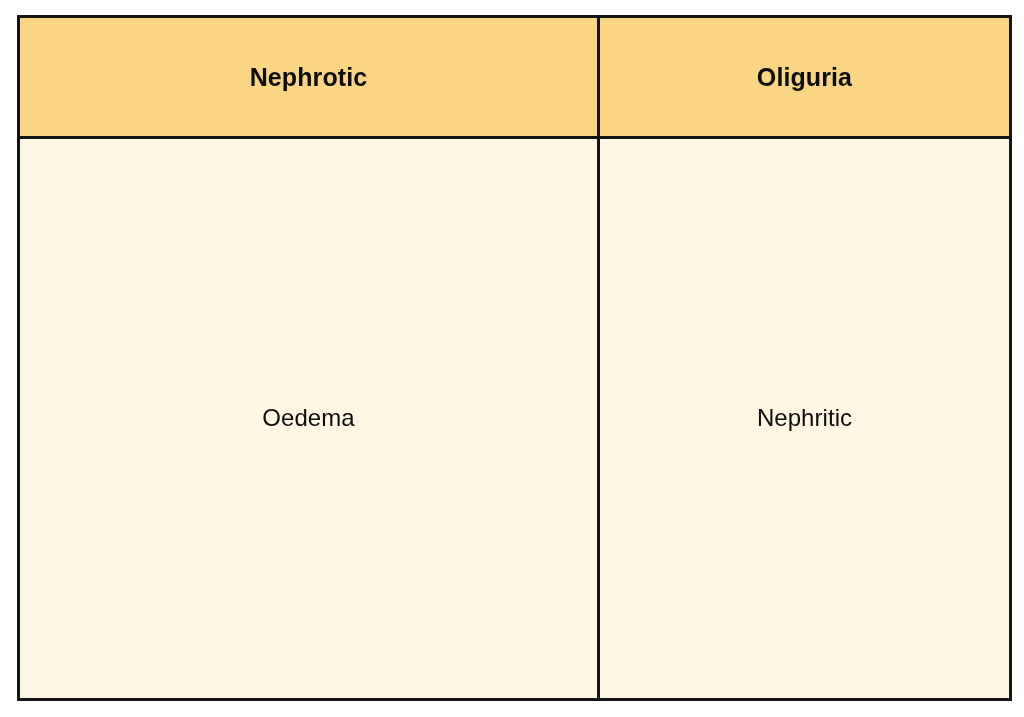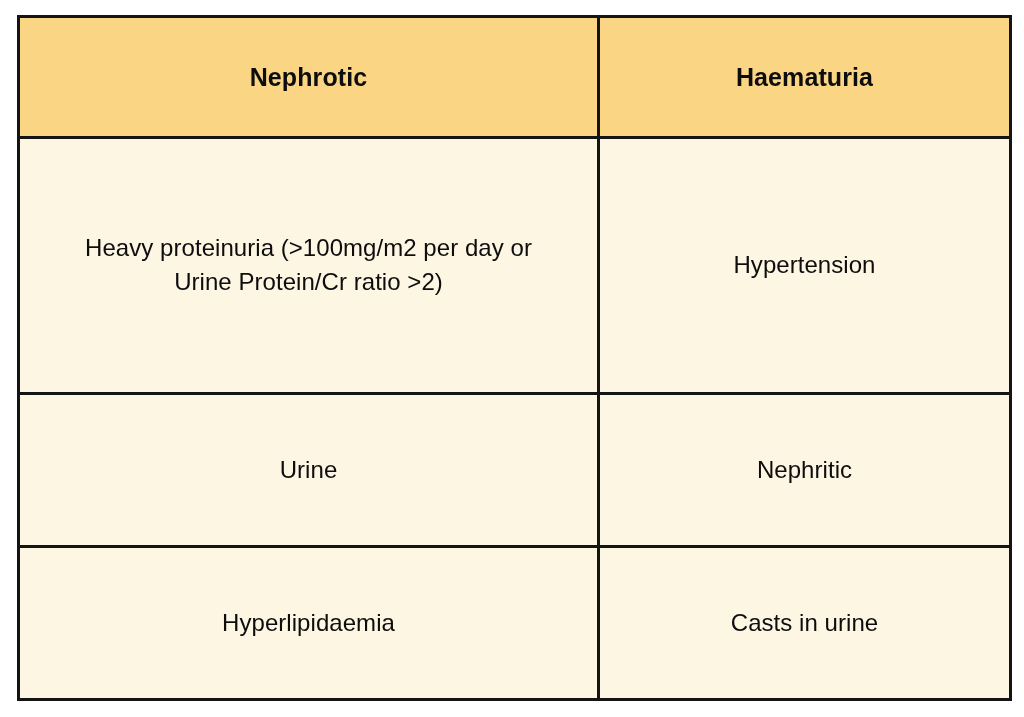--- a/index.html
+++ b/index.html
@@ -88,52 +88,35 @@
       <col class="col-left">
       <col class="col-right">
     </colgroup>
 
     <thead>
       <tr>
         <th>
           <span class="cell-text">Nephrotic</span>
         </th>
         <th>
-          <span class="cell-text">Haematuria</span>
+          <span class="cell-text">Oliguria</span>
         </th>
       </tr>
     </thead>
 
     <tbody>
 
-      <tr class="row-tall">
-        <td>
-          <span class="cell-text">Heavy proteinuria (&gt;100mg/m2 per day or
-Urine Protein/Cr ratio &gt;2)</span>
-        </td>
-        <td>
-          <span class="cell-text">Hypertension</span>
-        </td>
-      </tr>
 
       <tr class="row-std">
         <td>
-          <span class="cell-text">Urine</span>
+          <span class="cell-text">Oedema</span>
         </td>
         <td>
           <span class="cell-text">Nephritic</span>
         </td>
       </tr>
 
 
-      <tr class="row-std">
-        <td>
-          <span class="cell-text">Hyperlipidaemia</span>
-        </td>
-        <td>
-          <span class="cell-text">Casts in urine</span>
-        </td>
-      </tr>
 
     </tbody>
   </table>
 
 </div>
 
 </body></html>

